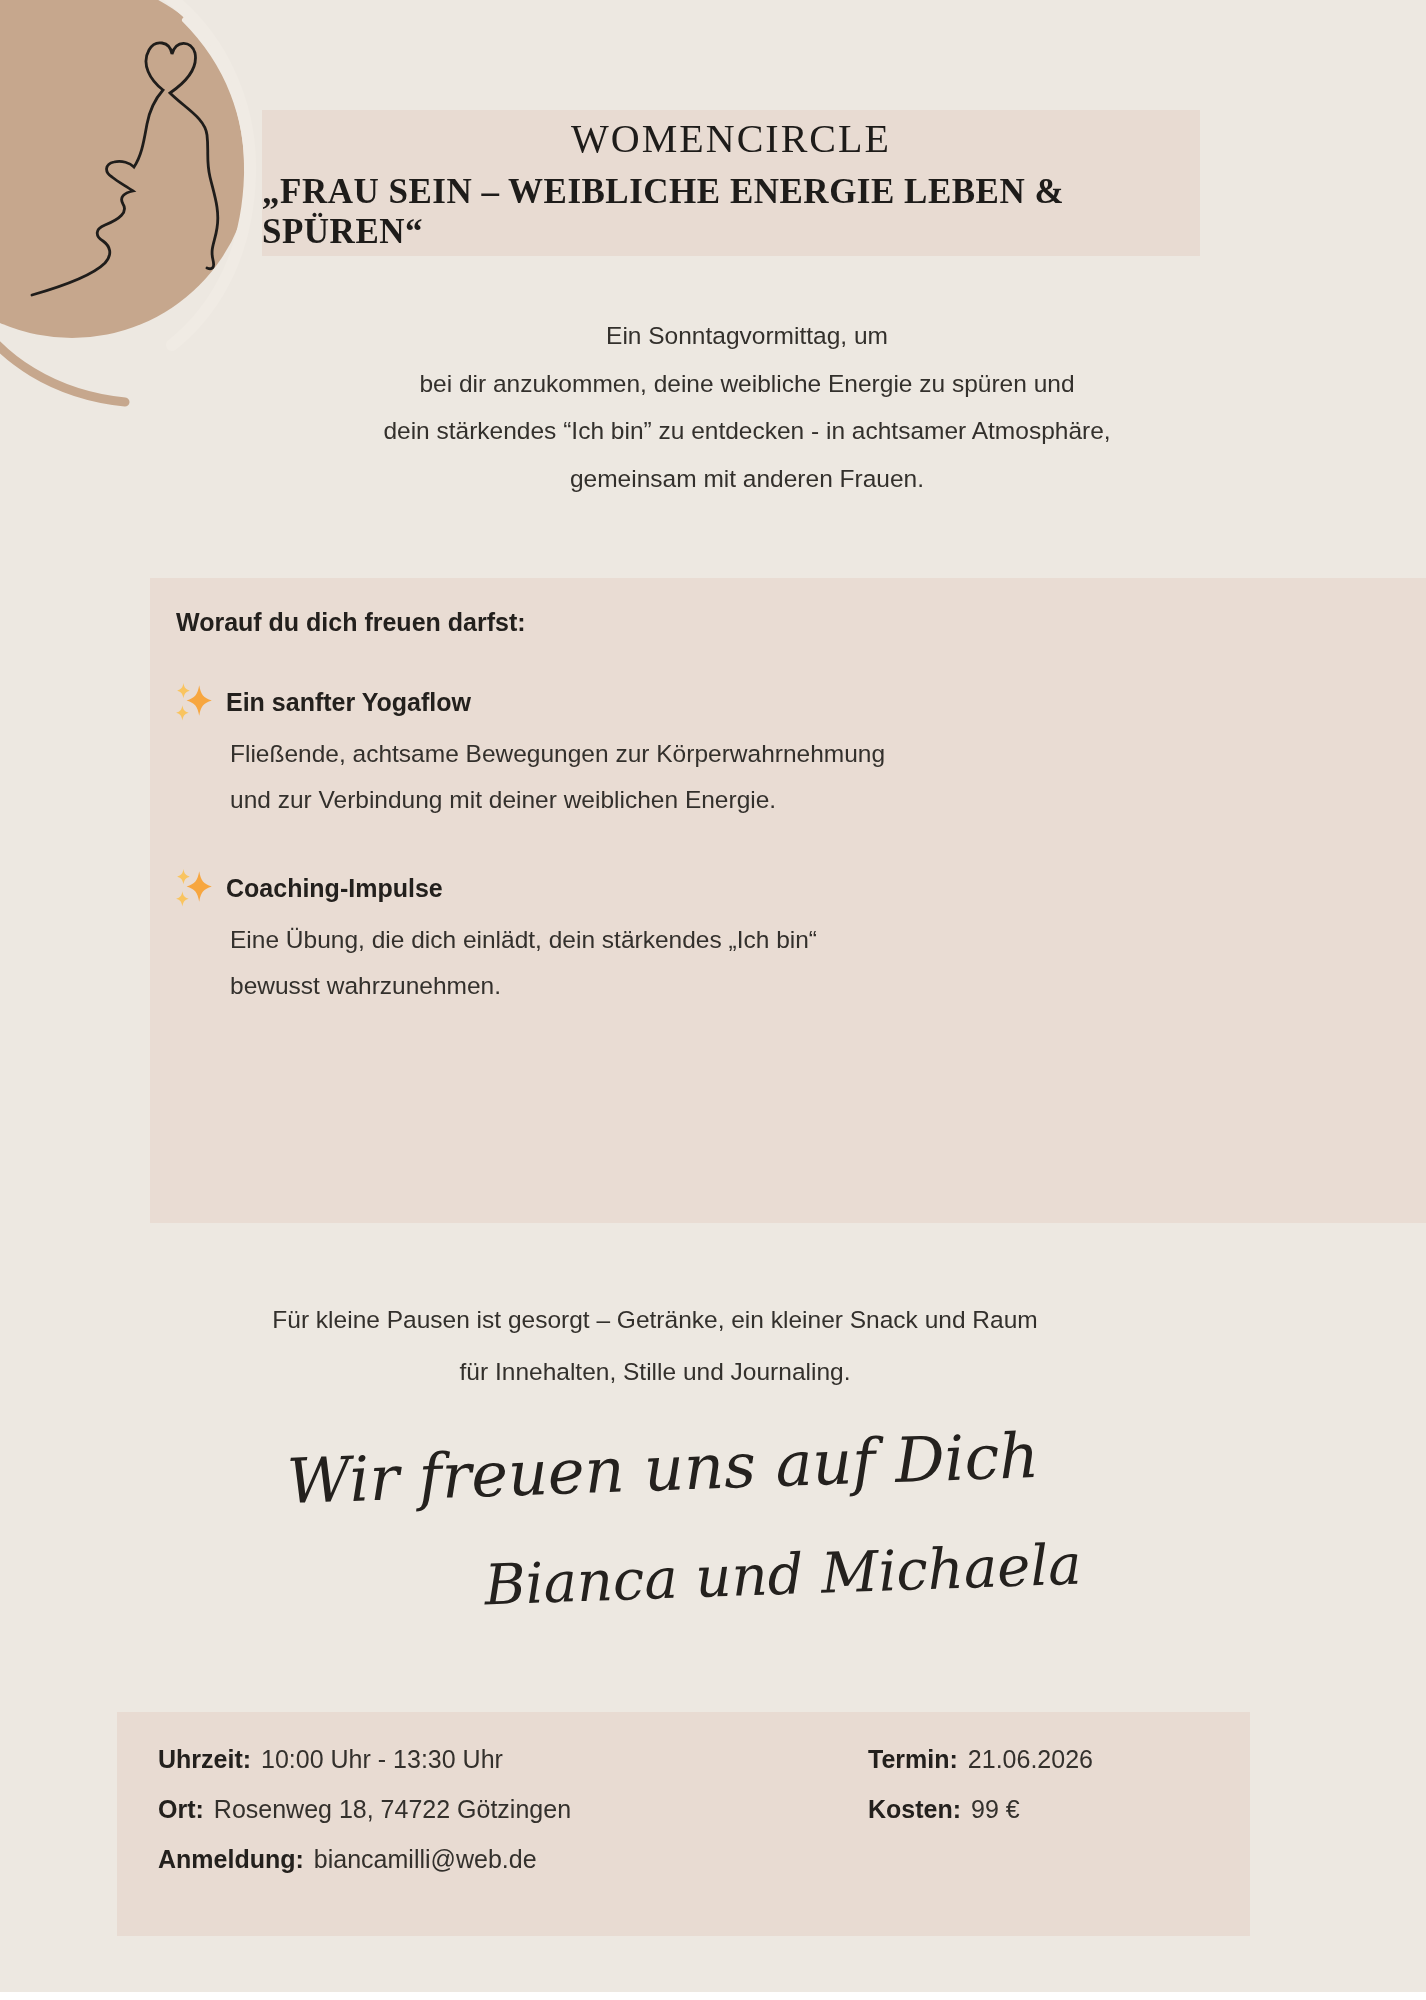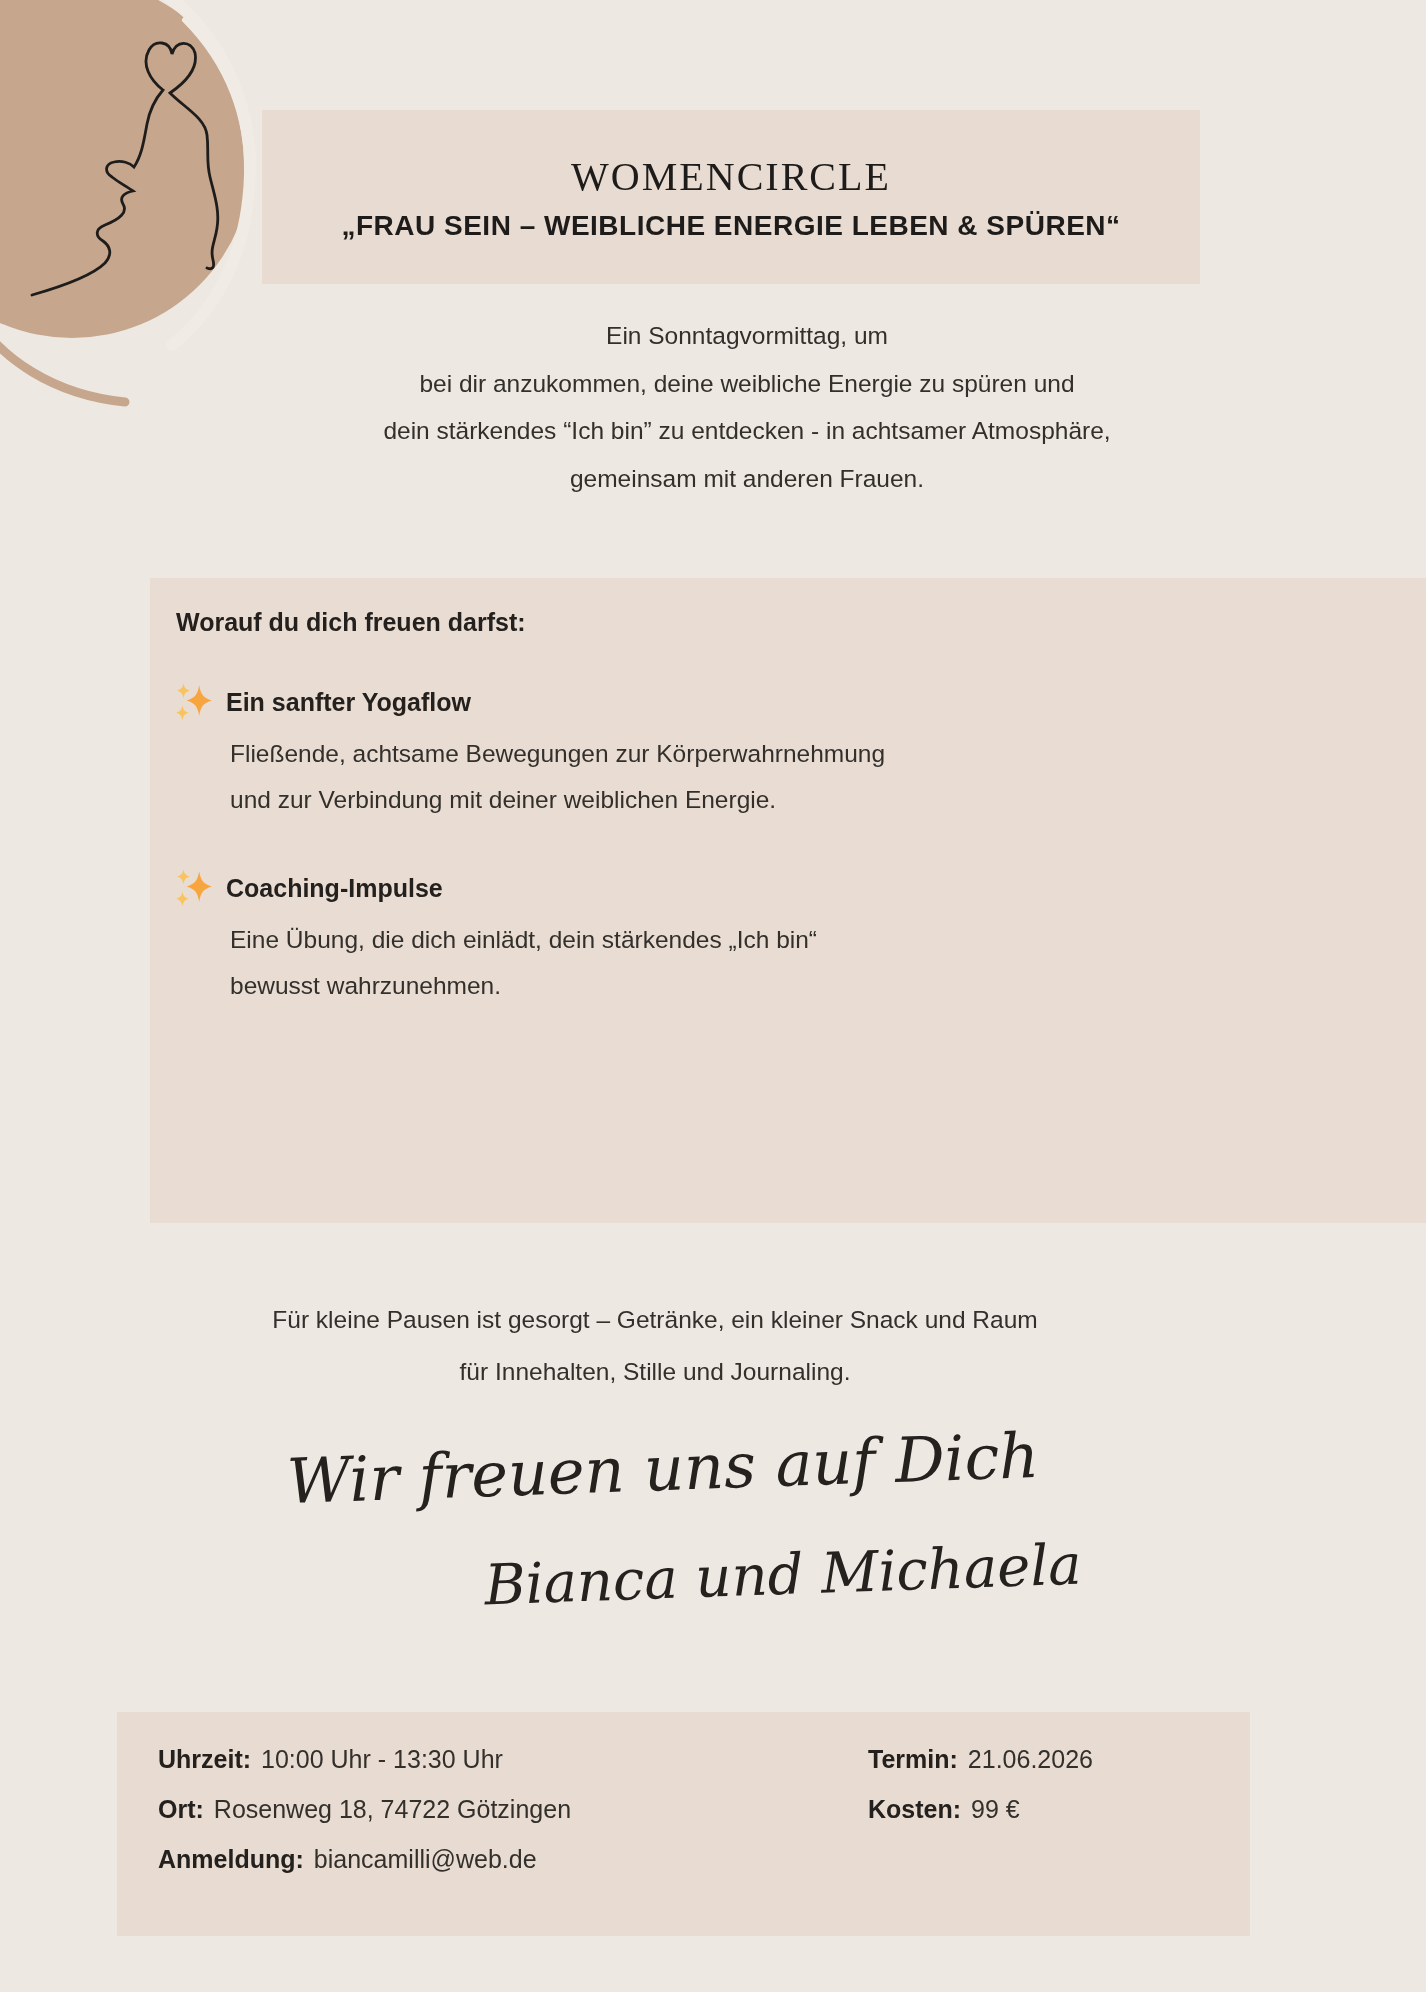--- a/index.html
+++ b/index.html
@@ -10,32 +10,32 @@
     background:#EDE8E1;
     overflow:hidden;
     font-family:"Liberation Sans", sans-serif;
     color:#312D29;
   }
   
   .deco{position:absolute;left:0;top:0;width:330px;height:415px;}
 
   
   .header-box{
-    position:absolute;left:262px;top:110px;width:938px;height:174px;
+    position:absolute;left:262px;top:110px;width:938px;height:146px;
     background:#E8DBD2;
     display:flex;flex-direction:column;align-items:center;justify-content:center;
     gap:10px;
   }
   .title{
     font-family:"Liberation Serif", serif;
     font-size:40px;letter-spacing:2px;color:#1E1C1A;font-weight:400;
   }
   .subtitle{
-    font-family:Liberation Sans, sans-serif;
-    font-size:28px;font-weight:700;letter-spacing:0.5px;color:#1E1C1A;
+    font-family:Liberation Serif, serif;
+    font-size:35px;font-weight:700;letter-spacing:0.5px;color:#1E1C1A;
   }
 
   
   .intro{
     position:absolute;left:0;top:312px;width:1426px;
     text-align:center;font-size:24.5px;line-height:47.5px;color:#33302C;margin-left:34px;
   }
 
   
   .highlights{

